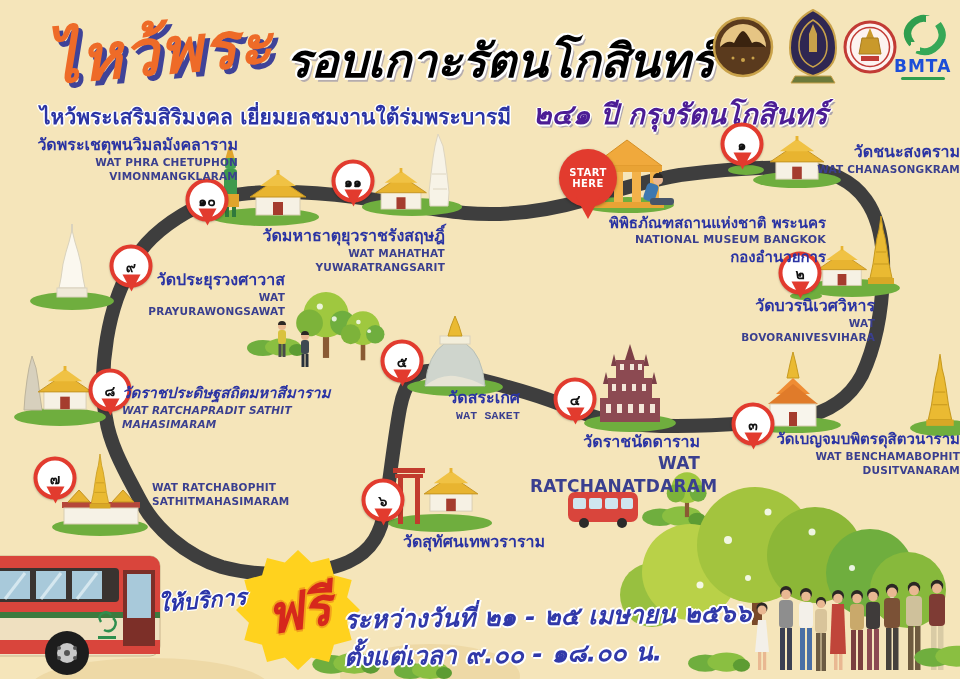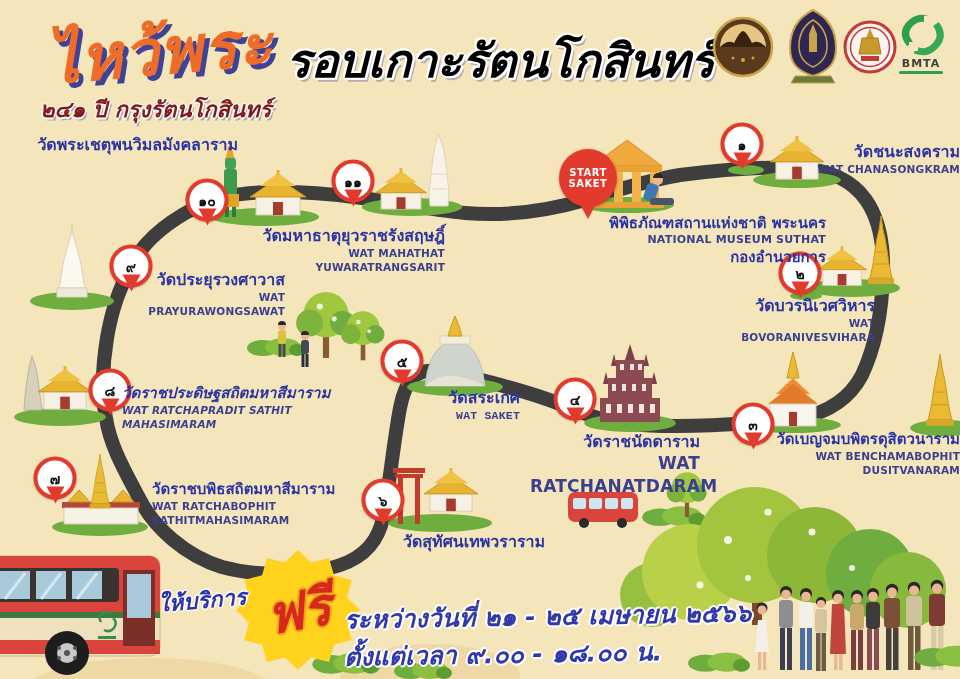--- a/index.html
+++ b/index.html
@@ -9,26 +9,26 @@
   svg.artwork{position:absolute;left:0;top:0;width:960px;height:679px;}
 
   
   .title-main{left:46px;top:0px;font-size:64px;font-weight:bold;font-style:italic;color:#ee6b28;
     transform:rotate(-5deg);text-shadow:4px 5px 0 #3f4398;letter-spacing:1px;}
   .title-sub{left:286px;top:24px;font-size:46px;font-weight:bold;font-style:italic;color:#000000;
     text-shadow:2px 0 0 #fff,-2px 0 0 #fff,0 2px 0 #fff,0 -2px 0 #fff,2px 2px 0 #fff,-2px -2px 0 #fff,3px 4px 0 rgba(63,67,152,.35);}
   .subtitle{left:40px;top:92px;display:flex;align-items:baseline;gap:10px;white-space:nowrap;}
   .subtitle .s1{font-size:21px;font-weight:bold;color:#2c35a5;
     text-shadow:1.5px 0 0 #fff,-1.5px 0 0 #fff,0 1.5px 0 #fff,0 -1.5px 0 #fff,1px 1px 0 #fff,-1px -1px 0 #fff;}
-  .subtitle .s2{font-size:22px;font-weight:bold;font-style:italic;color:#7f1d1d;
-    text-shadow:1.5px 0 0 #fff,-1.5px 0 0 #fff,0 1.5px 0 #fff,0 -1.5px 0 #fff,2px 3px 0 rgba(63,67,152,.4);}
+  .subtitle .s2{font-size:28px;font-weight:bold;font-style:italic;color:#4c1d95;
+    text-shadow:1.5px 0 0 #fff,-1.5px 0 0 #fff,0 1.5px 0 #fff,0 -1.5px 0 #fff,2px 3px 0 rgba(63,67,152,.4);margin-left:12px;}
 
   
   .logo{display:flex;flex-direction:column;align-items:center;}
-  .bmta-text{font-size:11px;font-weight:bold;color:#404040;letter-spacing:1px;line-height:1;}
+  .bmta-text{font-size:17px;font-weight:bold;color:#1d4ed8;letter-spacing:1px;line-height:1;}
   .bmta-line{width:44px;height:3px;background:#2f9e4f;margin-top:2px;border-radius:2px;}
 
   
   .pin{width:35px;height:35px;background:#fff;border:4px solid #e23b2e;border-radius:50%;
     display:flex;align-items:center;justify-content:center;transform:translate(-50%,-50%);
     box-shadow:0 1px 2px rgba(0,0,0,.25);z-index:5;}
   .pin::after{content:'';position:absolute;left:50%;top:26px;transform:translateX(-50%);
     border-left:9px solid transparent;border-right:9px solid transparent;border-top:17px solid #e23b2e;}
   .pin span{font-size:14px;font-weight:bold;color:#111;line-height:1;}
   .pin-start{width:58px;height:58px;background:#e23b2e;border-radius:50%;
@@ -422,20 +422,21 @@
       <circle cx="104" cy="92" r="2" fill="#555"></circle>
         <circle cx="120" cy="92" r="2" fill="#555"></circle>
       <circle cx="104" cy="102" r="2" fill="#555"></circle>
         <circle cx="120" cy="102" r="2" fill="#555"></circle>
     </g>
   </svg>
 
   <div class="abs title-main">ไหว้พระ</div>
   <div class="abs title-sub">รอบเกาะรัตนโกสินทร์</div>
   <div class="abs subtitle">
+    <span class="s1">ไหว้พระเสริมสิริมงคล เยี่ยมยลชมงานใต้ร่มพระบารมี</span>
     <span class="s2">๒๔๑ ปี กรุงรัตนโกสินทร์</span>
   </div>
 
   <div class="abs logo" style="left:712px;top:16px;">
     <svg width="62" height="62" viewBox="0 0 62 62">
       <circle cx="31" cy="31" r="29" fill="#5a3a1d" stroke="#c9a24a" stroke-width="2.5"></circle>
       <path d="M8,31 a23,23 0 0 1 46,0 Z" fill="#e6c584"></path>
       <path d="M8,31 q8,-8 14,-4 q6,-12 9,-12 q3,0 9,12 q6,-4 14,4 Z" fill="#3a230f"></path>
       <circle cx="31" cy="44" r="2" fill="#c9a24a"></circle>
         <circle cx="21" cy="42" r="1.5" fill="#c9a24a"></circle>
@@ -498,33 +499,34 @@
   <div class="abs pin" style="left:131px;top:266px;">
       <span>๙</span>
     </div>
   <div class="abs pin" style="left:207px;top:200px;">
       <span>๑๐</span>
     </div>
   <div class="abs pin" style="left:353px;top:181px;">
       <span>๑๑</span>
     </div>
   <div class="abs pin-start" style="left:588px;top:178px;">
-      <span>START SAKET</span>
+      <span>START HERE</span>
     </div>
 
   <div class="abs t-label center" style="left:6px;top:135px;width:232px;">
     <div class="thai">วัดพระเชตุพนวิมลมังคลาราม</div>
+    <div class="eng">WAT PHRA CHETUPHON VIMONMANGKLARAM</div>
   </div>
   <div class="abs t-label center" style="left:215px;top:226px;width:230px;">
     <div class="thai">วัดมหาธาตุยุวราชรังสฤษฎิ์</div>
     <div class="eng">WAT MAHATHAT YUWARATRANGSARIT</div>
   </div>
   <div class="abs t-label leftal sm" style="left:586px;top:214px;width:240px;text-align:right;">
     <div class="thai">พิพิธภัณฑสถานแห่งชาติ พระนคร</div>
-    <div class="eng" style="font-size:11px;">NATIONAL MUSEUM SUTHAT</div>
+    <div class="eng" style="font-size:11px;">NATIONAL MUSEUM BANGKOK</div>
     <div class="thai" style="font-size:15px;">กองอำนวยการ</div>
   </div>
   <div class="abs t-label center" style="left:815px;top:142px;width:145px;">
     <div class="thai">วัดชนะสงคราม</div>
     <div class="eng">WAT CHANASONGKRAM</div>
   </div>
   <div class="abs t-label center" style="left:725px;top:296px;width:150px;">
     <div class="thai">วัดบวรนิเวศวิหาร</div>
     <div class="eng">WAT BOVORANIVESVIHARA</div>
   </div>
@@ -537,21 +539,20 @@
     <div class="eng" style="font-size:17px;">WAT RATCHANATDARAM</div>
   </div>
   <div class="abs t-label center" style="left:410px;top:388px;width:110px;">
     <div class="thai">วัดสระเกศ</div>
     <div class="eng" style="font-size:11.5px;font-family:Liberation Mono, monospace;">WAT SAKET</div>
   </div>
   <div class="abs t-label center" style="left:385px;top:532px;width:160px;">
     <div class="thai">วัดสุทัศนเทพวราราม</div>
   </div>
   <div class="abs t-label leftal sm" style="left:152px;top:480px;width:230px;">
-    <div class="thai">วัดราชบพิธสถิตมหาสีมาราม</div>
     <div class="eng">WAT RATCHABOPHIT SATHITMAHASIMARAM</div>
   </div>
   <div class="abs t-label leftal sm" style="left:122px;top:384px;width:235px;font-style:italic;">
     <div class="thai">วัดราชประดิษฐสถิตมหาสีมาราม</div>
     <div class="eng">WAT RATCHAPRADIT SATHIT MAHASIMARAM</div>
   </div>
   <div class="abs t-label center" style="left:135px;top:270px;width:150px;">
     <div class="thai">วัดประยุรวงศาวาส</div>
     <div class="eng">WAT PRAYURAWONGSAWAT</div>
   </div>

